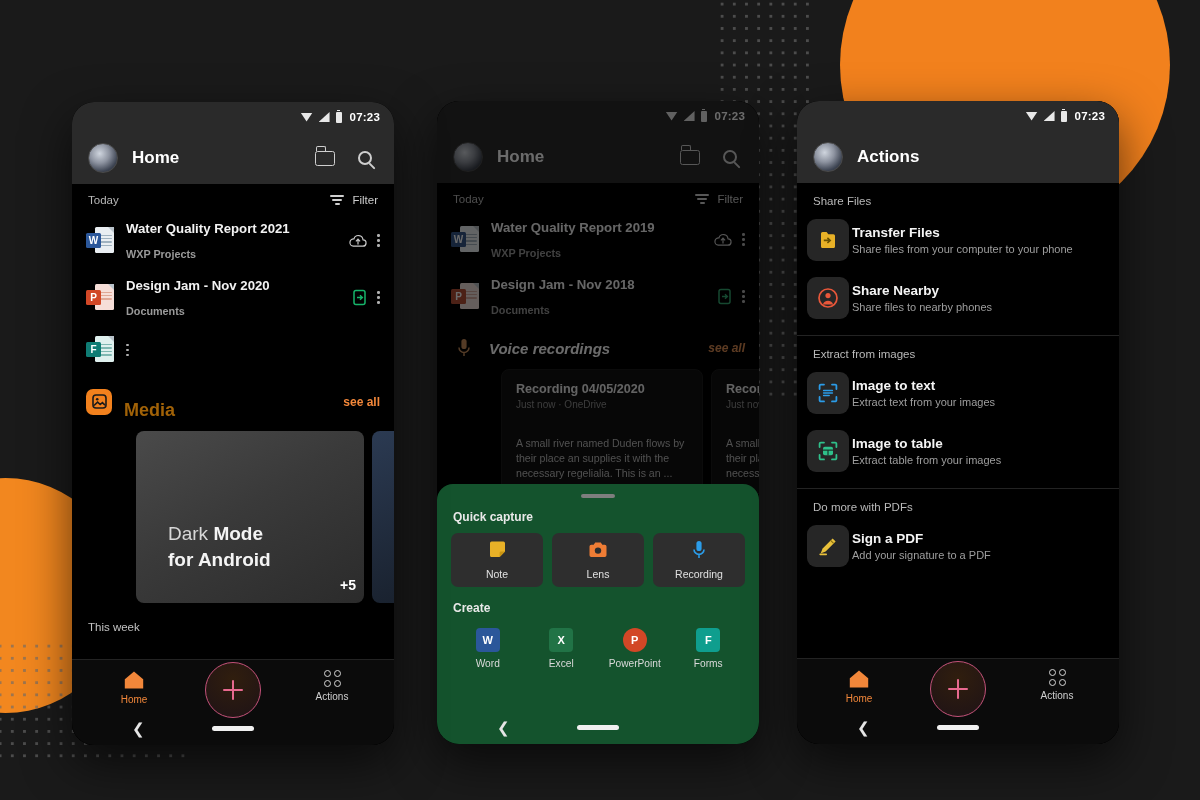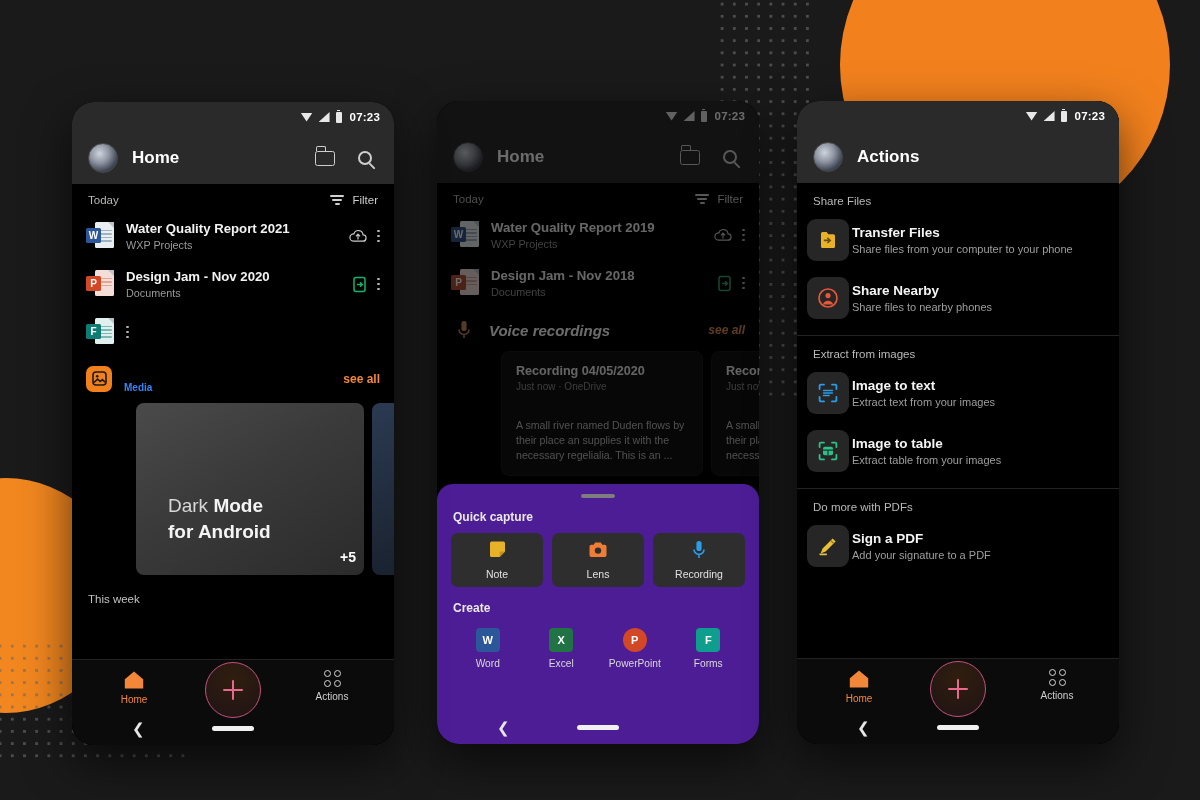--- a/index.html
+++ b/index.html
@@ -104,33 +104,33 @@
     border-color: transparent #b9c3cb transparent transparent;
   }
   .doc-badge {
     position: absolute; left: 0; top: 7px; width: 15px; height: 15px; border-radius: 1.5px;
     color: #fff; font-size: 10px; font-weight: bold; display: flex; align-items: center; justify-content: center;
   }
   .doc-lines { position:absolute; right:2px; top:9px; width:13px; }
   .doc-lines i { display:block; height:1.3px; background:#9fb2c0; margin-bottom:2.2px; border-radius:1px; }
   .file-text { flex: 1; min-width: 0; }
   .file-title { color: #f2f2f2; font-size: 13.2px; font-weight: bold; white-space: nowrap; overflow: hidden; text-overflow: ellipsis; }
-  .file-sub { color: #9a9a9a; font-size: 10.8px; margin-top: 3px; }
+  .file-sub { color: #9a9a9a; font-size: 10.8px; margin-top: 12px; font-weight: bold; }
   .row-actions { display: flex; align-items: center; gap: 10px; flex: none; }
   .ic-cloudup { width: 18px; height: 14px; position: relative; }
   .ic-cloudup svg { display:block; }
   .ic-shared { width: 15px; height: 17px; }
   .ic-kebab { width: 3px; display: flex; flex-direction: column; gap: 2.4px; align-items: center; }
   .ic-kebab i { width: 2.6px; height: 2.6px; border-radius: 50%; background: #b0b0b0; display:block; }
 
   .media-row { display: flex; align-items: center; padding: 8px 14px 6px; gap: 12px; }
   .media-icon { width: 26px; height: 26px; border-radius: 7px; background: #f2811d;
     display:flex; align-items:center; justify-content:center; flex:none; }
   .media-icon svg { display:block; }
-  .media-title { flex: 1; color: #3b82f6; font-size: 10px; font-weight: bold; margin-top: 18px; }
+  .media-title { flex: 1; color: #a16207; font-size: 18px; font-weight: bold; margin-top: 18px; }
   .see-all { color: #f2873a; font-size: 12px; font-weight: bold; }
 
   .media-strip { display: flex; gap: 8px; padding: 4px 0 10px 64px; }
   .media-card {
     width: 228px; height: 172px; border-radius: 8px; flex: none; position: relative;
     background: linear-gradient(150deg, #4a4a4a 0%, #3a3a3a 45%, #2b2b2b 100%);
     overflow: hidden;
   }
   .media-card .mc-text {
     position: absolute; left: 32px; bottom: 30px;
@@ -192,21 +192,21 @@
   .note-card {
     width: 202px; flex: none; background: #111111; border-radius: 8px;
     padding: 12px 14px; border: 1px solid #1b1b1b;
   }
   .note-title { color: #ececec; font-size: 12.6px; font-weight: bold; }
   .note-meta { color: #8f8f8f; font-size: 10px; margin-top: 3px; }
   .note-body { color: #bdbdbd; font-size: 10.6px; line-height: 15px; margin-top: 26px; }
 
   .sheet {
     position: absolute; left: 0; right: 0; bottom: 0; height: 260px;
-    background: #4c1d95; border-radius: 16px 16px 0 0; z-index: 9;
+    background: #14532d; border-radius: 16px 16px 0 0; z-index: 9;
     padding: 10px 14px 0;
   }
   .sheet-grab { width: 34px; height: 4px; border-radius: 2px; background: #7e7e7e; margin: 0 auto 12px; }
   .sheet-h { color: #e9e9e9; font-size: 12px; font-weight: bold; padding: 0 2px 9px; }
   .qc-row { display: flex; gap: 9px; }
   .qc-tile {
     flex: 1; height: 54px; background: #2e2e2e; border-radius: 7px;
     display: flex; flex-direction: column; align-items: center; justify-content: center; gap: 5px;
   }
   .qc-label { color: #e0e0e0; font-size: 10.5px; }

